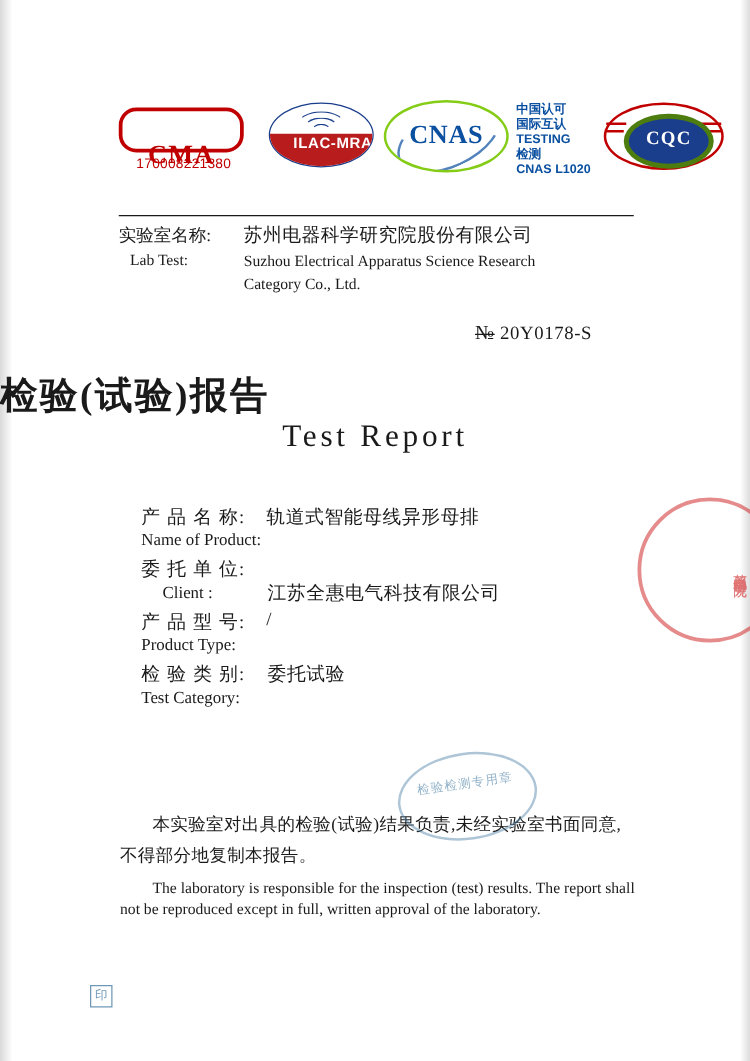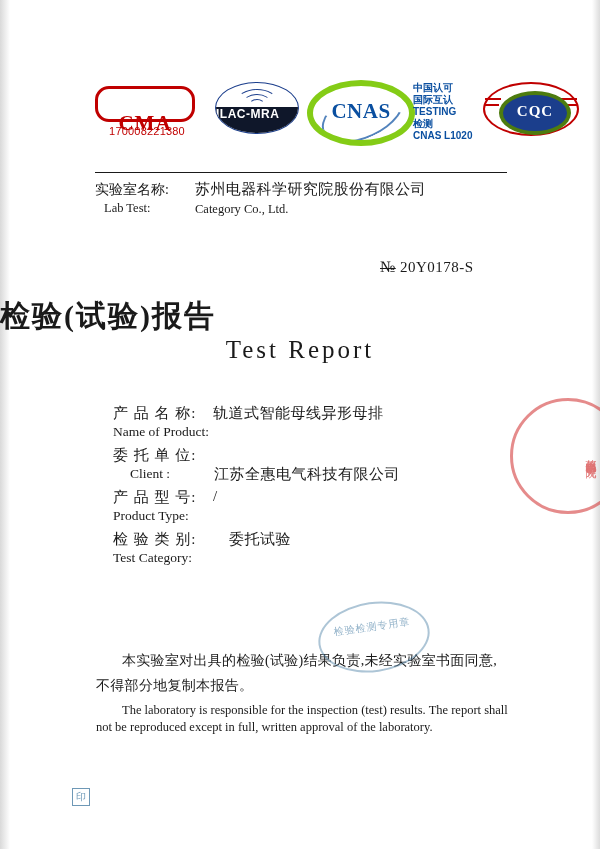--- a/index.html
+++ b/index.html
@@ -109,38 +109,38 @@
     border-radius: 50%;
   }
   .ilac-arcs i:nth-child(1){ width: 14px; height: 10px; top: 12px; }
   .ilac-arcs i:nth-child(2){ width: 26px; height: 16px; top: 7px; }
   .ilac-arcs i:nth-child(3){ width: 38px; height: 22px; top: 2px; }
   .ilac-band {
     position: absolute;
     left: 0; right: 0;
     top: 24px;
     height: 30px;
-    background: #0f172a;
+    background: #b91c1c;
     color: #ffffff;
     font-size: 12px;
     font-weight: bold;
-    text-align: left;
+    text-align: right;
     line-height: 15px;
     letter-spacing: 0.5px;
     font-family: "Liberation Sans", sans-serif;
   }
 
   
   .cnas {
     position: absolute;
     left: 212px; top: -2px;
     width: 96px;
     height: 54px;
     border-radius: 50%;
-    border: 6px solid #84cc16;
+    border: 2px solid #84cc16;
     background: #fff;
     overflow: hidden;
   }
   .cnas-text {
     position: absolute;
     left: 0; right: 0; top: 13px;
     text-align: center;
     color: #0a4fa0;
     font-weight: bold;
     font-size: 21px;
@@ -326,21 +326,21 @@
     position: absolute;
     left: 100px;
     top: 0;
     font-size: 15px;
     letter-spacing: .5px;
     white-space: nowrap;
   }
   .field.f-client .lbl-en { left: 17px; }
   .field.f-client .val { top: 19px; left: 101px; }
   .field.f-type .val { left: 100px; }
-  .field.f-category .val { left: 116px; }
+  .field.f-category .val { left: 101px; }
 
   
   .statement-cn {
     position: absolute;
     left: 96px;
     top: 648px;
     width: 420px;
     font-size: 14px;
     line-height: 25px;
     letter-spacing: .3px;
@@ -475,20 +475,21 @@
   </div>
 
   <div class="lab-block">
     <div class="lab-rule"></div>
     <div class="lab-labels">
       <div class="cn">实验室名称:</div>
       <div class="en">Lab Test:</div>
     </div>
     <div class="lab-values">
       <div class="cn">苏州电器科学研究院股份有限公司</div>
+      <div class="en">Suzhou Electrical Apparatus Science Research</div>
       <div class="en">Category Co., Ltd.</div>
     </div>
   </div>
 
   <div class="report-no">
     <span class="no-mark">№</span>
     <span>20Y0178-S</span>
   </div>
 
   <div class="title-cn">检验(试验)报告</div>

